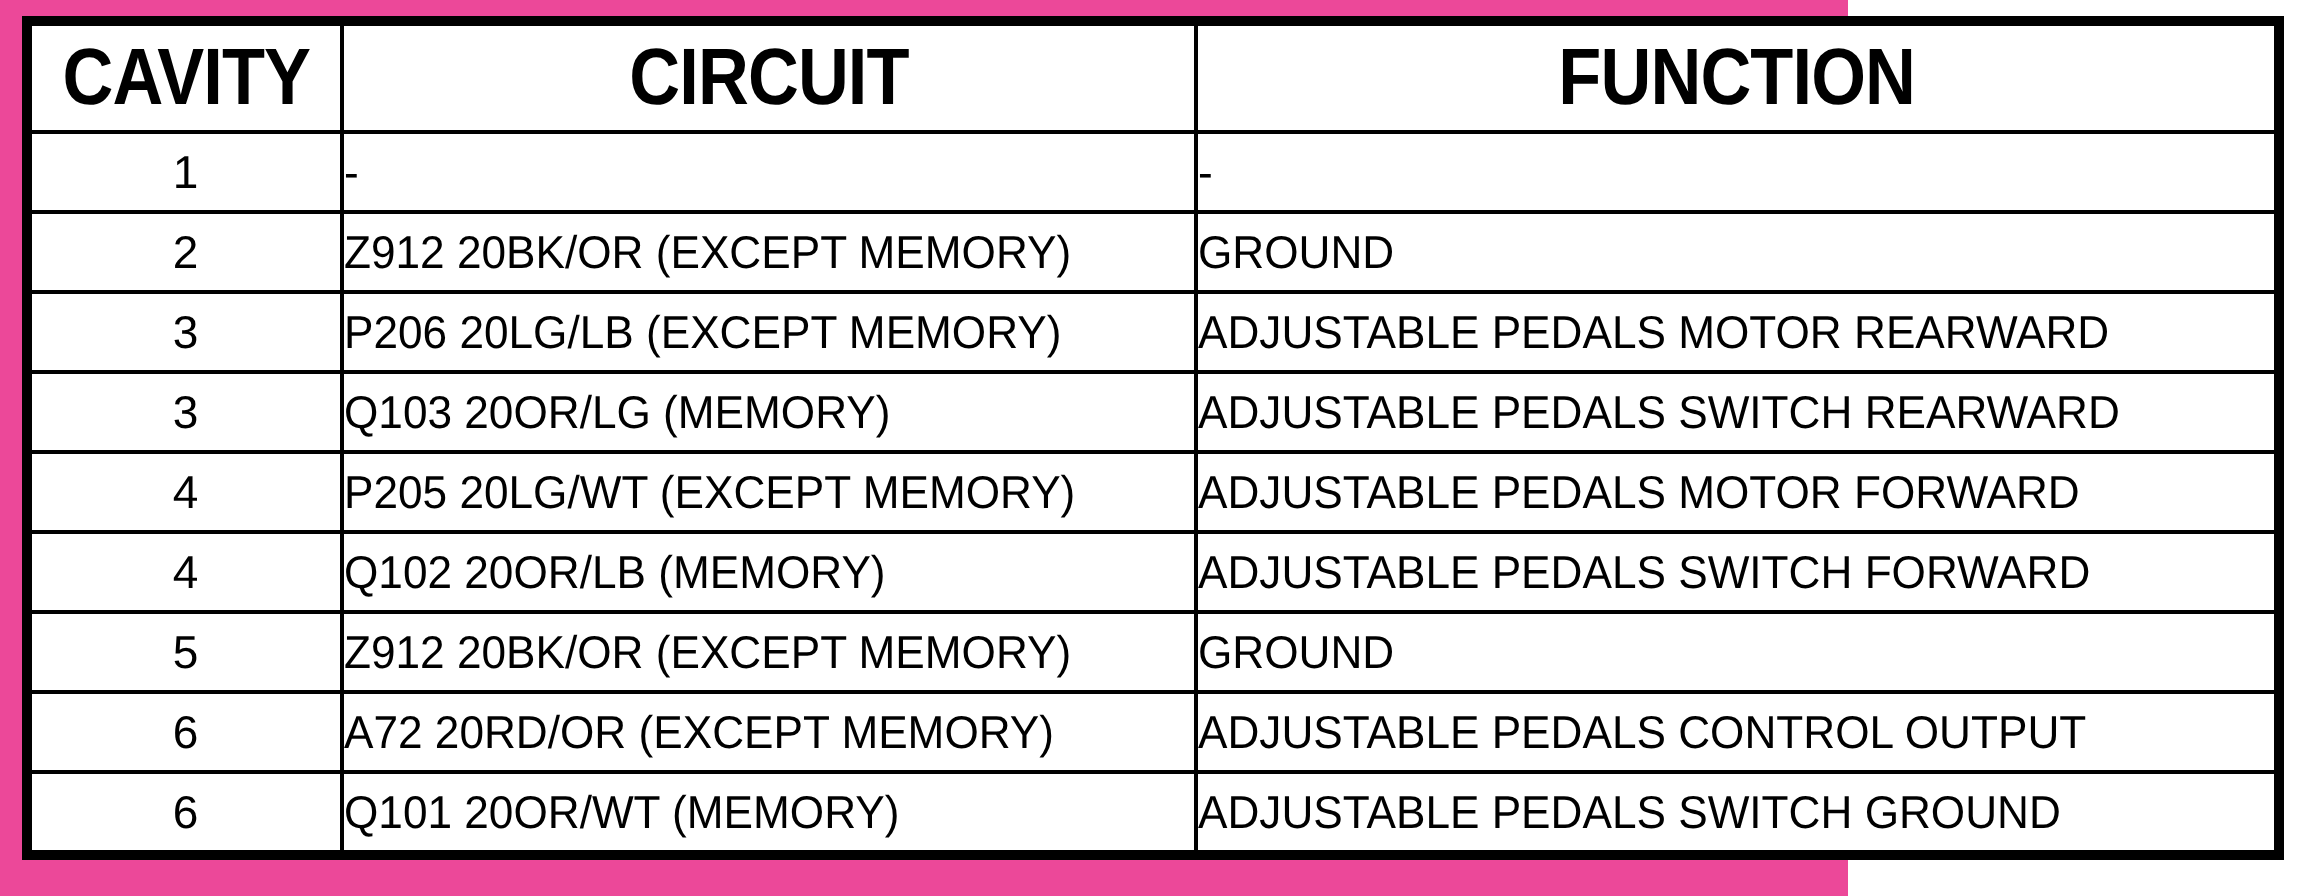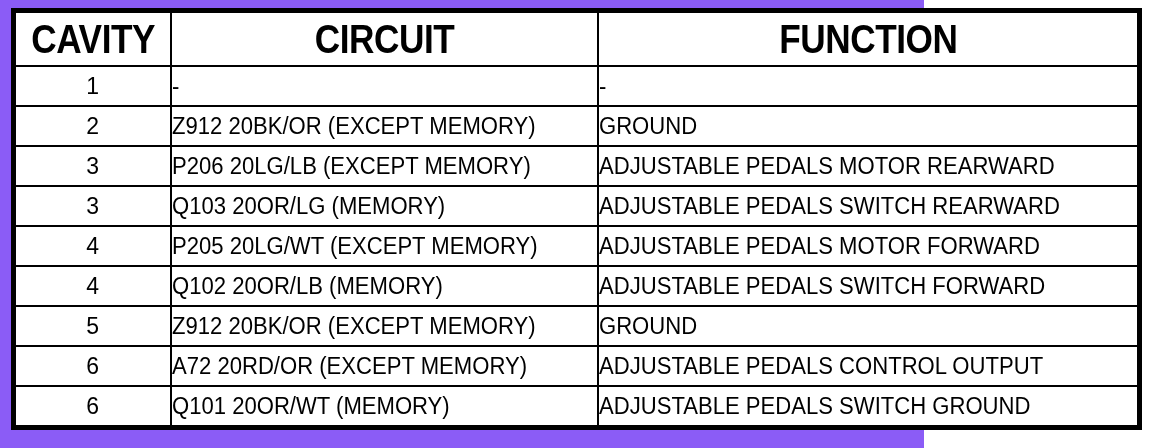--- a/index.html
+++ b/index.html
@@ -12,21 +12,21 @@
     height: 448px;
     overflow: hidden;
     font-family: "Liberation Sans", sans-serif;
     color: #000000;
   }
 
   .sheet {
     position: relative;
     width: 924px;
     height: 448px;
-    background: #8b5cf6;
+    background: #ec4899;
   }
 
   
   .pinout-table {
     position: absolute;
     left: 11px;
     top: 8px;
     width: 1126px;
     border-collapse: collapse;
     table-layout: fixed;

